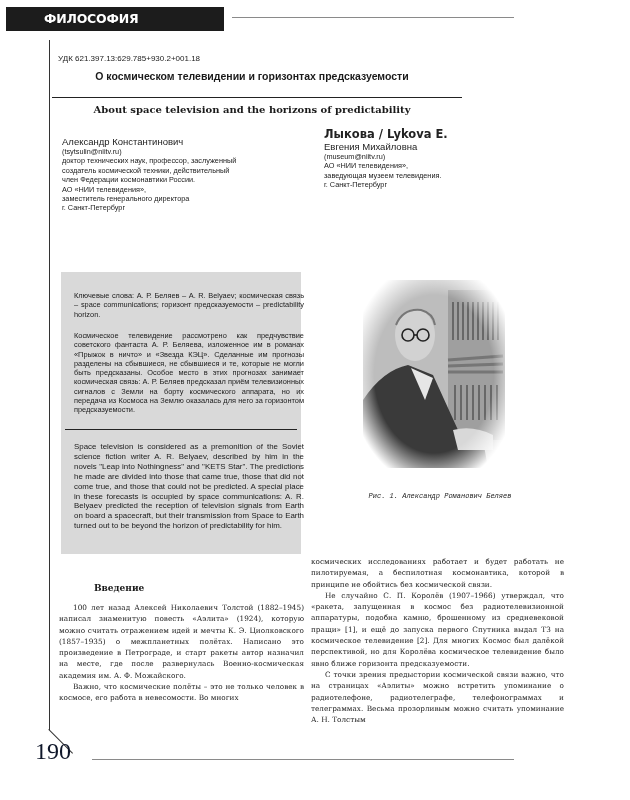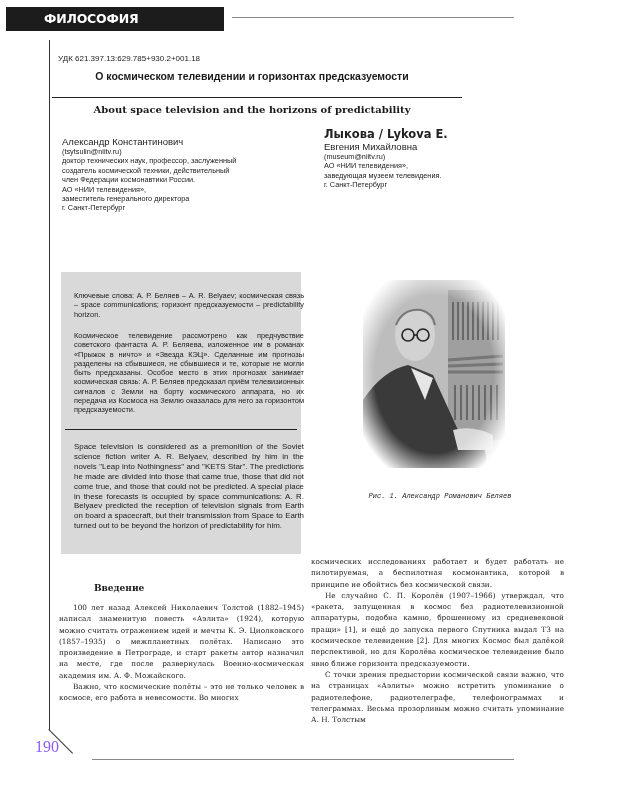--- a/index.html
+++ b/index.html
@@ -13,21 +13,21 @@
   .header-rule { position: absolute; left: 232px; top: 17px; width: 282px; height: 0;
                  border-top: 1.5px solid #8a8a8a; }
 
   .left-vrule { position: absolute; left: 49px; top: 40px; width: 0; height: 690px;
                 border-left: 1px solid #333; }
   .diag-rule { position: absolute; left: 49px; top: 729px; width: 34px; height: 0;
                border-top: 1px solid #333; transform-origin: 0 0; transform: rotate(45deg); }
   .bottom-rule { position: absolute; left: 92px; top: 759px; width: 422px; height: 0;
                  border-top: 1.5px solid #8a8a8a; }
   .page-number { position: absolute; left: 35px; top: 738px; font-family: "Liberation Serif", serif;
-                 font-size: 16px; color: #8b5cf6; }
+                 font-size: 24px; color: #0f172a; }
 
   .udk { position: absolute; left: 58px; top: 54px; font-size: 8px; color: #222; }
   .title-ru { position: absolute; left: 52px; top: 70px; width: 400px; text-align: center;
               font-family: Liberation Sans, sans-serif; font-weight: bold; font-size: 10.5px; color: #1a1a1a; }
   .title-rule { position: absolute; left: 52px; top: 97px; width: 410px; height: 0;
                 border-top: 1px solid #222; }
   .title-en { position: absolute; left: 52px; top: 104px; width: 400px; text-align: center;
               font-family: "DejaVu Serif", serif; font-weight: bold; font-size: 10px; color: #1a1a1a; }
 
   .author { position: absolute; font-size: 7.3px; line-height: 9.4px; color: #222; }

